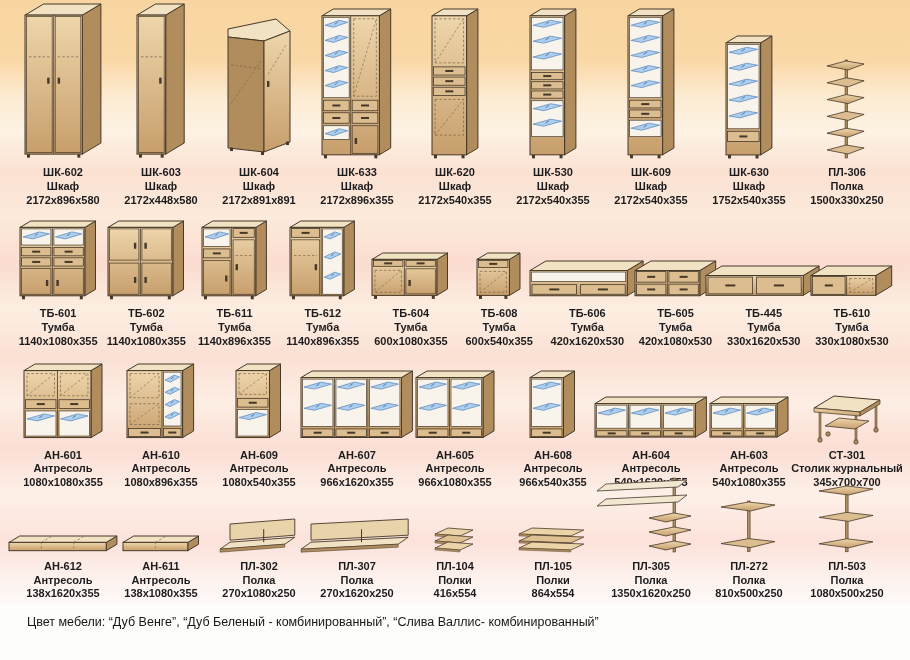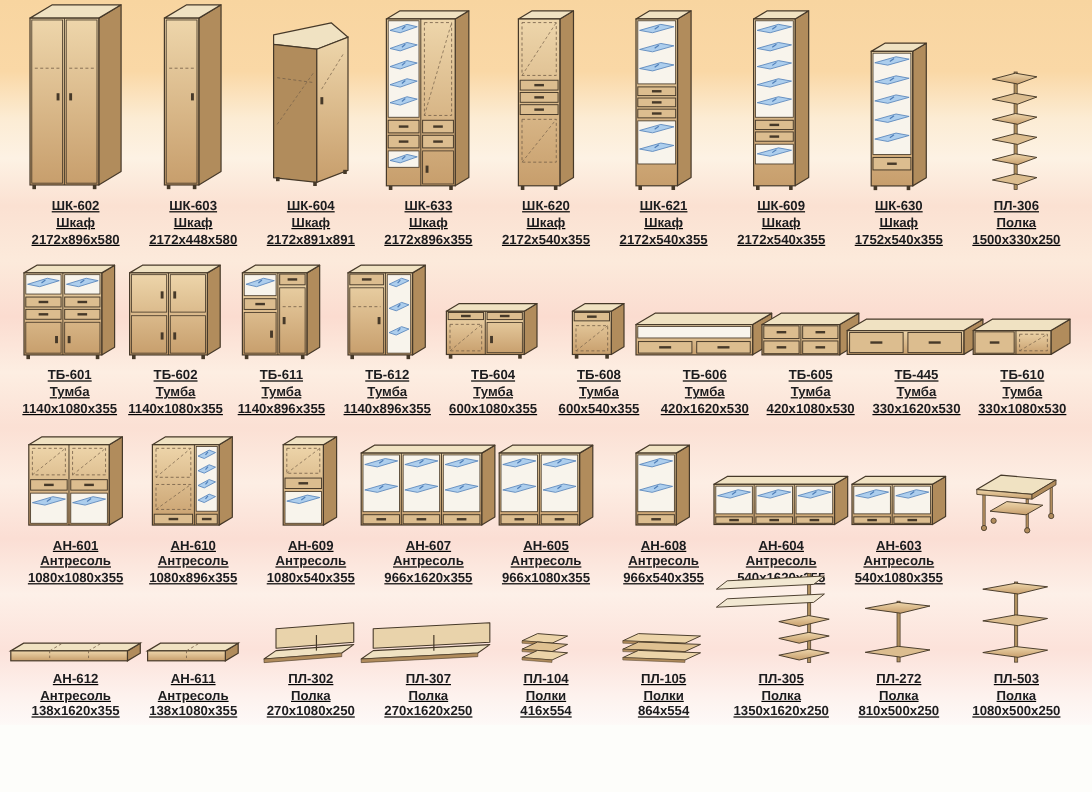--- a/index.html
+++ b/index.html
@@ -3,21 +3,21 @@
 <meta charset="utf-8">
 <style>
   html,body{margin:0;padding:0;background:#888;}
   #page{position:relative;width:910px;height:660px;overflow:hidden;
     font-family:"Liberation Sans","DejaVu Sans",sans-serif;
     background:linear-gradient(180deg,
       #f8d5a0 0%, #fad8a6 9%, #fcecd4 15%, #fdf2e4 20%,
       #fbe1d2 26%, #fceadb 33%, #fbdcd0 40%, #fdeee2 47%,
       #fbe0d4 54%, #fdeee4 61%, #fbded4 68%, #fdf0e8 75%,
       #fce2da 82%, #fdf2ee 88%, #fefefe 94%, #ffffff 100%);}
-  .row{display:flex;align-items:flex-start;padding:0 14px;text-decoration:underline;}
+  .row{display:flex;align-items:flex-start;padding:0 14px;}
   .card{flex:1 1 0;min-width:0;display:flex;flex-direction:column;align-items:center;}
   .draw{display:flex;align-items:flex-end;justify-content:center;}
   .row[data-row="0"]{padding-top:10px;}
   .row[data-row="0"] .draw{height:150px;}
   .row[data-row="1"]{padding-top:14px;}
   .row[data-row="1"] .draw{height:80px;}
   .row[data-row="2"]{padding-top:12px;}
   .row[data-row="2"] .draw{height:82px;}
   .row[data-row="3"]{padding-top:6px;}
   .row[data-row="3"] .draw{height:58px;}
@@ -222,21 +222,21 @@
             <rect x="2.5" y="83.95360000000001" width="31.560000000000002" height="7.267200000000001" fill="#dcbd8f" stroke="#463929" stroke-width="0.8"></rect>
             <rect x="14.280000000000001" y="86.58720000000001" width="8" height="2" fill="#463929"></rect>
             <rect x="2.5" y="93.72080000000001" width="31.560000000000002" height="35.92224000000001" fill="#f8f4ec" stroke="#463929" stroke-width="0.7"></rect>
             <polygon points="4.0,101.7 21.7,96.7 32.6,98.7 14.8,103.7" fill="#a9cdee" stroke="#4d7db8" stroke-width="0.7" opacity="0.95"></polygon>
             <line x1="16.552" y1="100.72080000000001" x2="20.008000000000003" y2="98.22080000000001" stroke="#4d7db8" stroke-width="1"></line>
             <polygon points="4.0,117.2 21.7,112.2 32.6,114.2 14.8,119.2" fill="#a9cdee" stroke="#4d7db8" stroke-width="0.7" opacity="0.95"></polygon>
             <line x1="16.552" y1="116.18192000000002" x2="20.008000000000003" y2="113.68192000000002" stroke="#4d7db8" stroke-width="1"></line>
           </svg>
         </div>
         <div class="cap">
-          <div>ШК-621</div>
+          <div>ШК-530</div>
           <div>Шкаф</div>
           <div>2172х540х355</div>
         </div>
       </div>
       <div class="card">
         <div class="draw">
           <svg width="49" height="153" viewBox="0 0 49 153">
             <defs>
               <linearGradient id="g7" x1="0" y1="0" x2="0" y2="1">
                 <stop offset="0" stop-color="#eed6ab"></stop>
@@ -927,20 +927,25 @@
             <polygon points="14.0,33.0 28.0,25.0 58.0,28.0 44.0,36.0" fill="url(#g28)" stroke="#463929" stroke-width="0.8" stroke-linejoin="round"></polygon>
             <polygon points="3.0,15.0 23.0,3.0 69.0,7.0 49.0,19.0" fill="#f0e2c2" stroke="#463929" stroke-width="1" stroke-linejoin="round"></polygon>
             <polygon points="3.0,15.0 49.0,19.0 49.0,23.0 3.0,19.0" fill="url(#g28)" stroke="#463929" stroke-width="0.7"></polygon>
             <polygon points="49.0,19.0 69.0,7.0 69.0,11.0 49.0,23.0" fill="#b18c5c" stroke="#463929" stroke-width="0.7"></polygon>
             <circle cx="9" cy="47" r="2.2" fill="#b18c5c" stroke="#463929" stroke-width="0.7"></circle>
             <circle cx="45" cy="49" r="2.2" fill="#b18c5c" stroke="#463929" stroke-width="0.7"></circle>
             <circle cx="65" cy="37" r="2.2" fill="#b18c5c" stroke="#463929" stroke-width="0.7"></circle>
             <circle cx="17" cy="41" r="2.2" fill="#b18c5c" stroke="#463929" stroke-width="0.7"></circle>
           </svg>
         </div>
+        <div class="cap">
+          <div>СТ-301</div>
+          <div>Столик журнальный</div>
+          <div>345х700х700</div>
+        </div>
       </div>
     </div>
   <div class="row" data-row="3">
       <div class="card">
         <div class="draw">
           <svg width="111" height="20" viewBox="0 0 111 20">
             <defs>
               <linearGradient id="g29" x1="0" y1="0" x2="0" y2="1">
                 <stop offset="0" stop-color="#eed6ab"></stop>
                 <stop offset="1" stop-color="#c79e6c"></stop>
@@ -1106,14 +1111,15 @@
           </svg>
         </div>
         <div class="cap">
           <div>ПЛ-503</div>
           <div>Полка</div>
           <div>1080х500х250</div>
         </div>
       </div>
     </div>
   <div class="footer">
+    <div>Цвет мебели: “Дуб Венге”, “Дуб Беленый - комбинированный”, “Слива Валлис- комбинированный”</div>
   </div>
 </div>
 
 </body></html>

